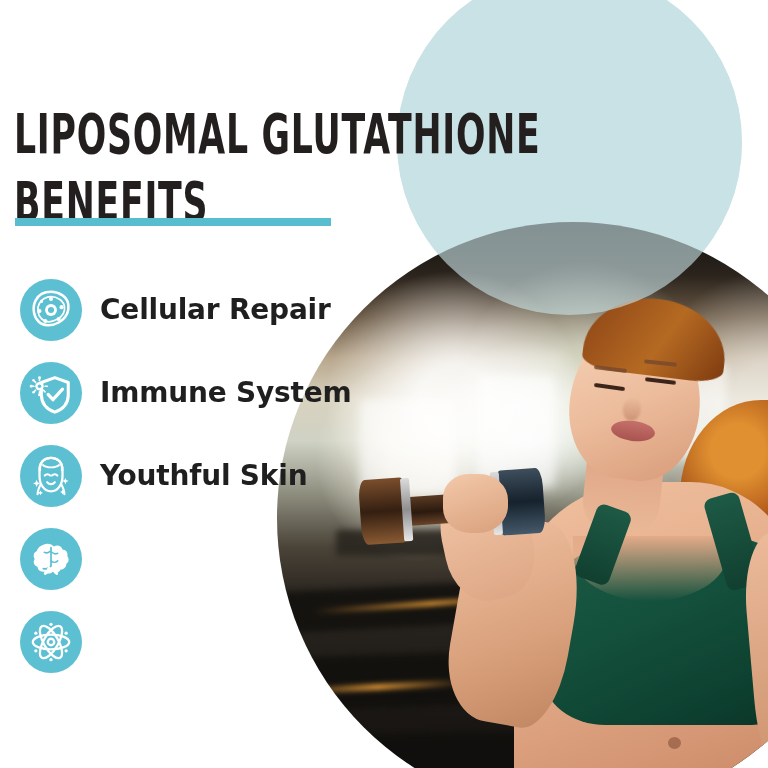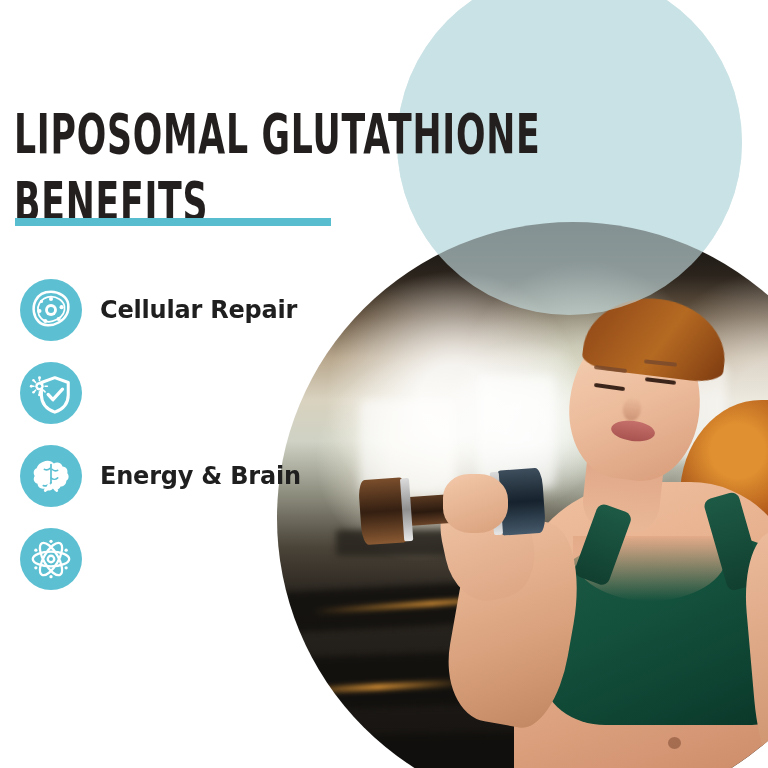--- a/index.html
+++ b/index.html
@@ -284,21 +284,21 @@
     border-radius:50%;
     background:#5cc0d2;
     display:flex;align-items:center;justify-content:center;
   }
   .icon-badge svg{display:block;width:46px;height:46px;}
   .benefit-label{
     margin-left:18px;
     color:#1f1f1f;
     font-family:"DejaVu Sans", sans-serif;
     font-weight:700;
-    font-size:24px;
+    font-size:28px;
     letter-spacing:-0.2px;
     white-space:nowrap;
   }
 </style>
 </head>
 <body>
 
 <div id="poster">
 
   <div class="bg-circle"></div>
@@ -399,37 +399,58 @@
               <path d="M16.1 12.9l1.7-1.7"></path>
                 <path d="M7.9 21.1l-1.7 1.7"></path>
             </g>
             <circle cx="12" cy="8" r="1.5" fill="#fff"></circle>
             <circle cx="12" cy="26" r="1.5" fill="#fff"></circle>
             <circle cx="3.4" cy="17" r="1.5" fill="#fff"></circle>
             <circle cx="5.7" cy="10.7" r="1.3" fill="#fff"></circle>
             <circle cx="5.7" cy="23.3" r="1.3" fill="#fff"></circle>
           </svg>
         </span>
+        <span class="benefit-label">Immune System</span>
       </li>
 
+      <li class="benefit-row">
+        <span class="icon-badge">
+          <svg viewBox="0 0 48 48" aria-hidden="true">
+            <path d="M24 5c7 0 12 5 12 12v7c0 9-5 16-12 16s-12-7-12-16v-7c0-7 5-12 12-12z" fill="none" stroke="#fff" stroke-width="2.4"></path>
+            <path d="M12.5 19c-1-9 4-14 11.5-14S36.5 10 35.5 19" fill="none" stroke="#fff" stroke-width="2.4"></path>
+            <path d="M15 12c4 4 14 4 18 0" fill="none" stroke="#fff" stroke-width="2"></path>
+            <path d="M13 33c-2 4-3 7-3 10" fill="none" stroke="#fff" stroke-width="2.2" stroke-linecap="round"></path>
+            <path d="M35 33c2 4 3 7 3 10" fill="none" stroke="#fff" stroke-width="2.2" stroke-linecap="round"></path>
+            <path d="M17.5 23.5c1.6-1.8 4-1.8 5.6 0" fill="none" stroke="#fff" stroke-width="2.2" stroke-linecap="round"></path>
+            <path d="M25 23.5c1.6-1.8 4-1.8 5.6 0" fill="none" stroke="#fff" stroke-width="2.2" stroke-linecap="round"></path>
+            <path d="M20 30.5c2.4 2.6 5.6 2.6 8 0" fill="none" stroke="#fff" stroke-width="2.2" stroke-linecap="round"></path>
+            <g fill="#fff">
+              <path d="M9 28l1.1 2.6L12.7 31.7 10.1 32.8 9 35.4 7.9 32.8 5.3 31.7 7.9 30.6z"></path>
+              <path d="M39 26l1 2.3 2.3 1-2.3 1-1 2.3-1-2.3-2.3-1 2.3-1z"></path>
+              <path d="M13 39l.8 1.8 1.8.8-1.8.8-.8 1.8-.8-1.8-1.8-.8 1.8-.8z"></path>
+              <path d="M36 38l.8 1.8 1.8.8-1.8.8-.8 1.8-.8-1.8-1.8-.8 1.8-.8z"></path>
+            </g>
+          </svg>
+        </span>
+        <span class="benefit-label">Youthful Skin</span>
+      </li>
 
       <li class="benefit-row">
         <span class="icon-badge">
           <svg viewBox="0 0 48 48" aria-hidden="true">
             <path d="M16 9c4-2 9-1 11 2 3-2 8-1 9 3 4 0 6 4 5 7 2 2 2 6-1 8 0 4-3 6-6 6-1 3-5 4-8 2-2 3-7 3-9 0-4 1-7-2-7-5-4-1-5-5-3-8-2-3-1-7 2-8 1-4 4-6 7-7z" fill="#fff"></path>
             <path d="M24 12v19" fill="none" stroke="#5cc0d2" stroke-width="1.8" stroke-linecap="round"></path>
             <path d="M24 31c-2 3-5 4-8 3" fill="none" stroke="#5cc0d2" stroke-width="1.8" stroke-linecap="round"></path>
             <path d="M24 26c2 2 5 2 7 0" fill="none" stroke="#5cc0d2" stroke-width="1.6" stroke-linecap="round"></path>
             <path d="M17 17c2 1 4 1 6-1" fill="none" stroke="#5cc0d2" stroke-width="1.6" stroke-linecap="round"></path>
             <path d="M31 18c-2 1-4 1-6-1" fill="none" stroke="#5cc0d2" stroke-width="1.6" stroke-linecap="round"></path>
             <path d="M22 33c-1 3-2 5-4 6" fill="#fff" stroke="#fff" stroke-width="3" stroke-linecap="round"></path>
             <path d="M26 33c1 3 2 5 4 6" fill="#fff" stroke="#fff" stroke-width="3" stroke-linecap="round"></path>
           </svg>
         </span>
-        <span class="benefit-label">Energy &amp; Brain</span>
       </li>
 
       <li class="benefit-row">
         <span class="icon-badge">
           <svg viewBox="0 0 48 48" aria-hidden="true">
             <g fill="none" stroke="#fff" stroke-width="2.4">
               <ellipse cx="24" cy="24" rx="19" ry="7.6"></ellipse>
               <ellipse cx="24" cy="24" rx="19" ry="7.6" transform="rotate(60 24 24)"></ellipse>
               <ellipse cx="24" cy="24" rx="19" ry="7.6" transform="rotate(120 24 24)"></ellipse>
             </g>

